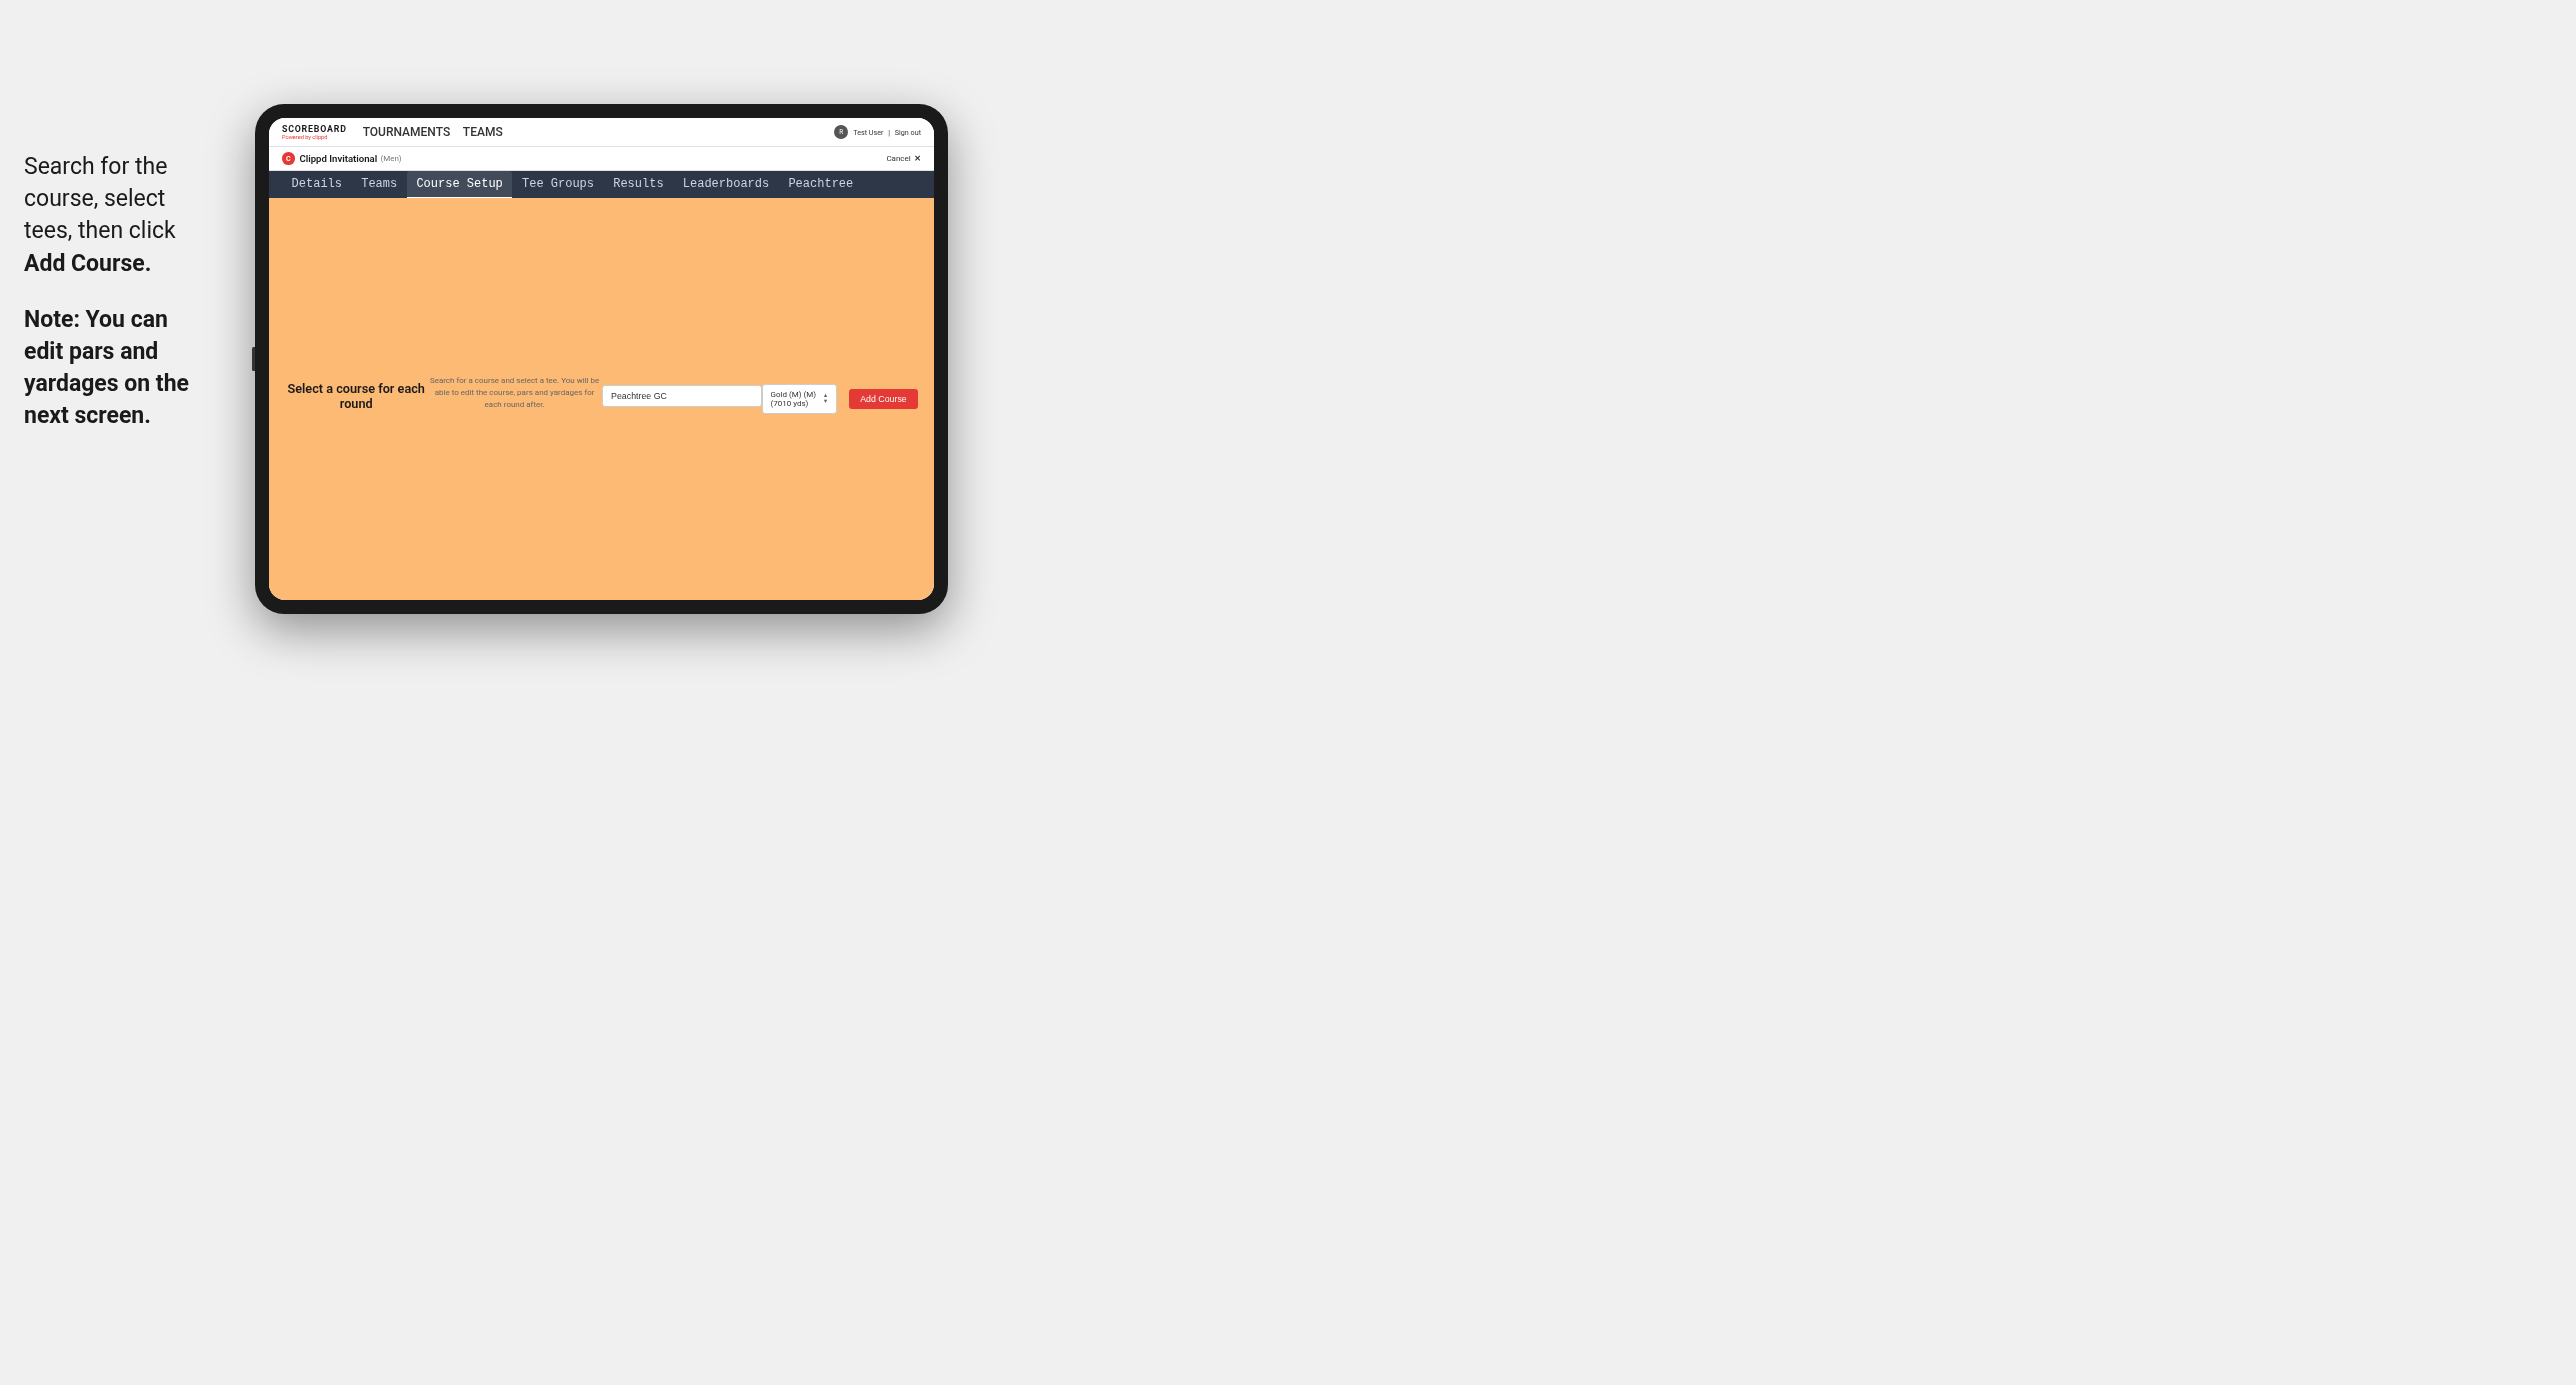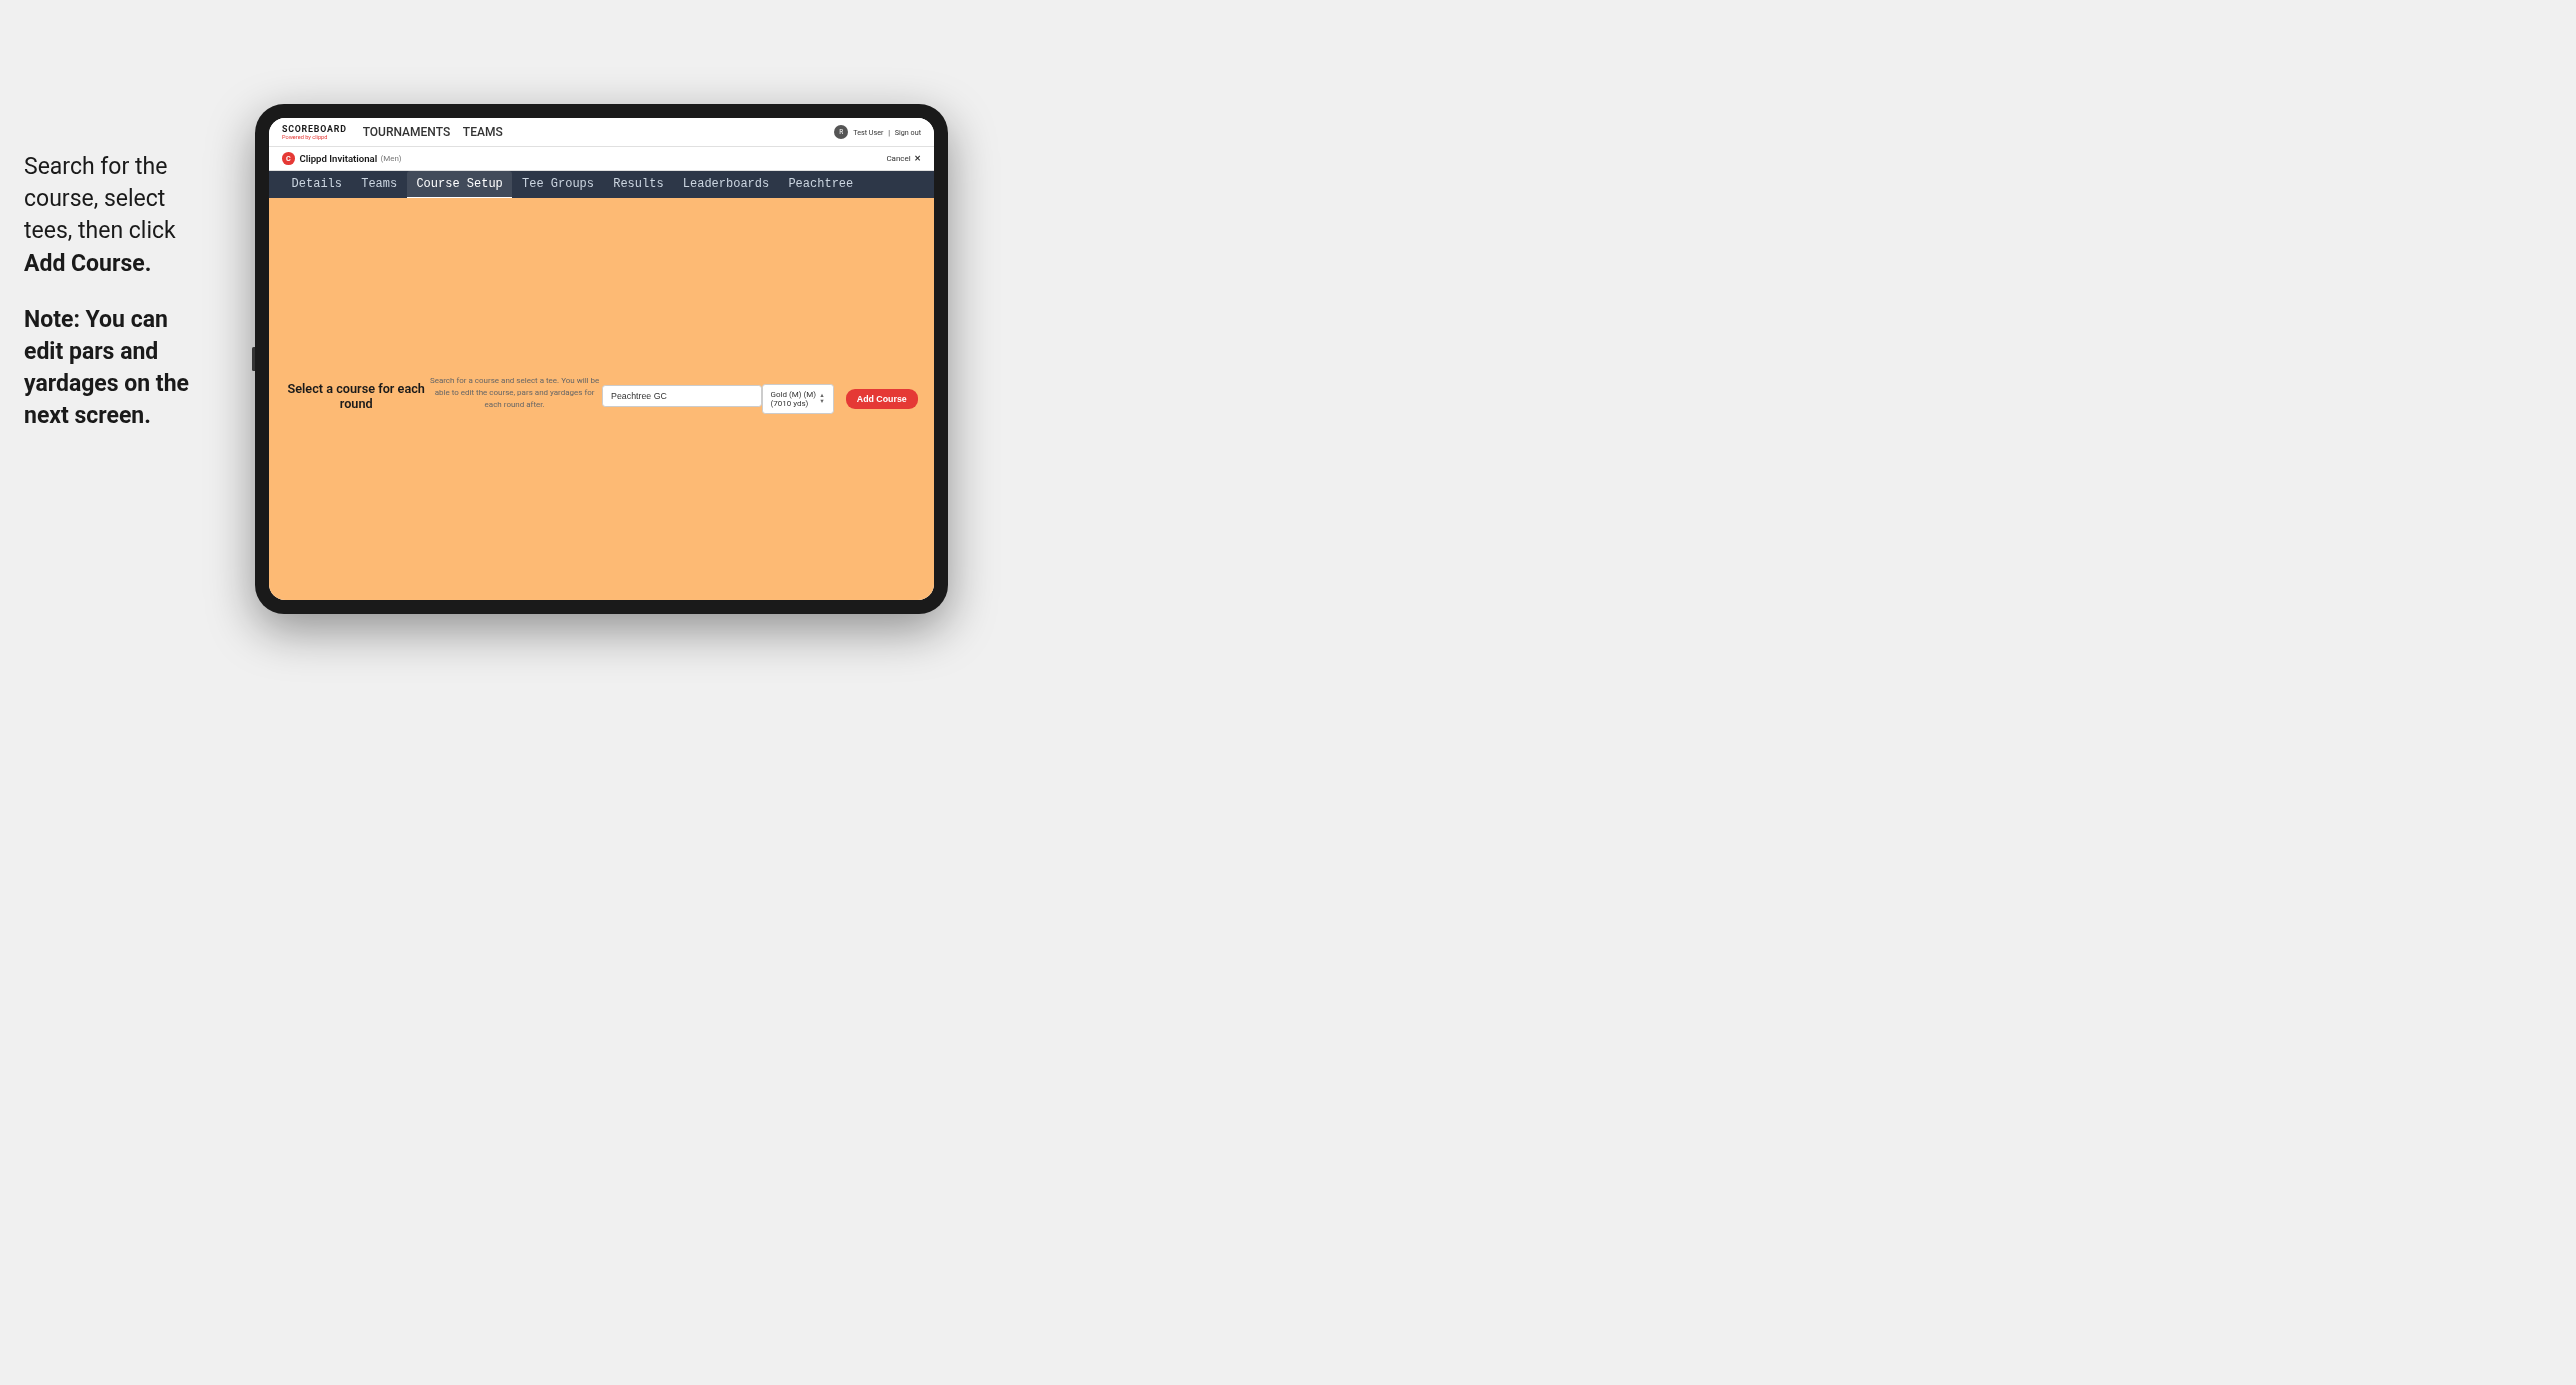--- a/index.html
+++ b/index.html
@@ -256,23 +256,23 @@
       font-size: 5.6px;
       color: #666;
       line-height: 1;
     }
 
     .add-course-btn {
       background: #e53935;
       color: #fff;
       border: none;
       padding: 4.8px 11px;
-      border-radius: 9px;
+      border-radius: 3px;
       font-size: 8.8px;
-      font-weight: 700;
+      font-weight: 400;
       cursor: pointer;
       white-space: nowrap;
     }
 
     
     .side-button {
       position: absolute;
       left: -3.2px;
       top: 50%;
       transform: translateY(-50%);

